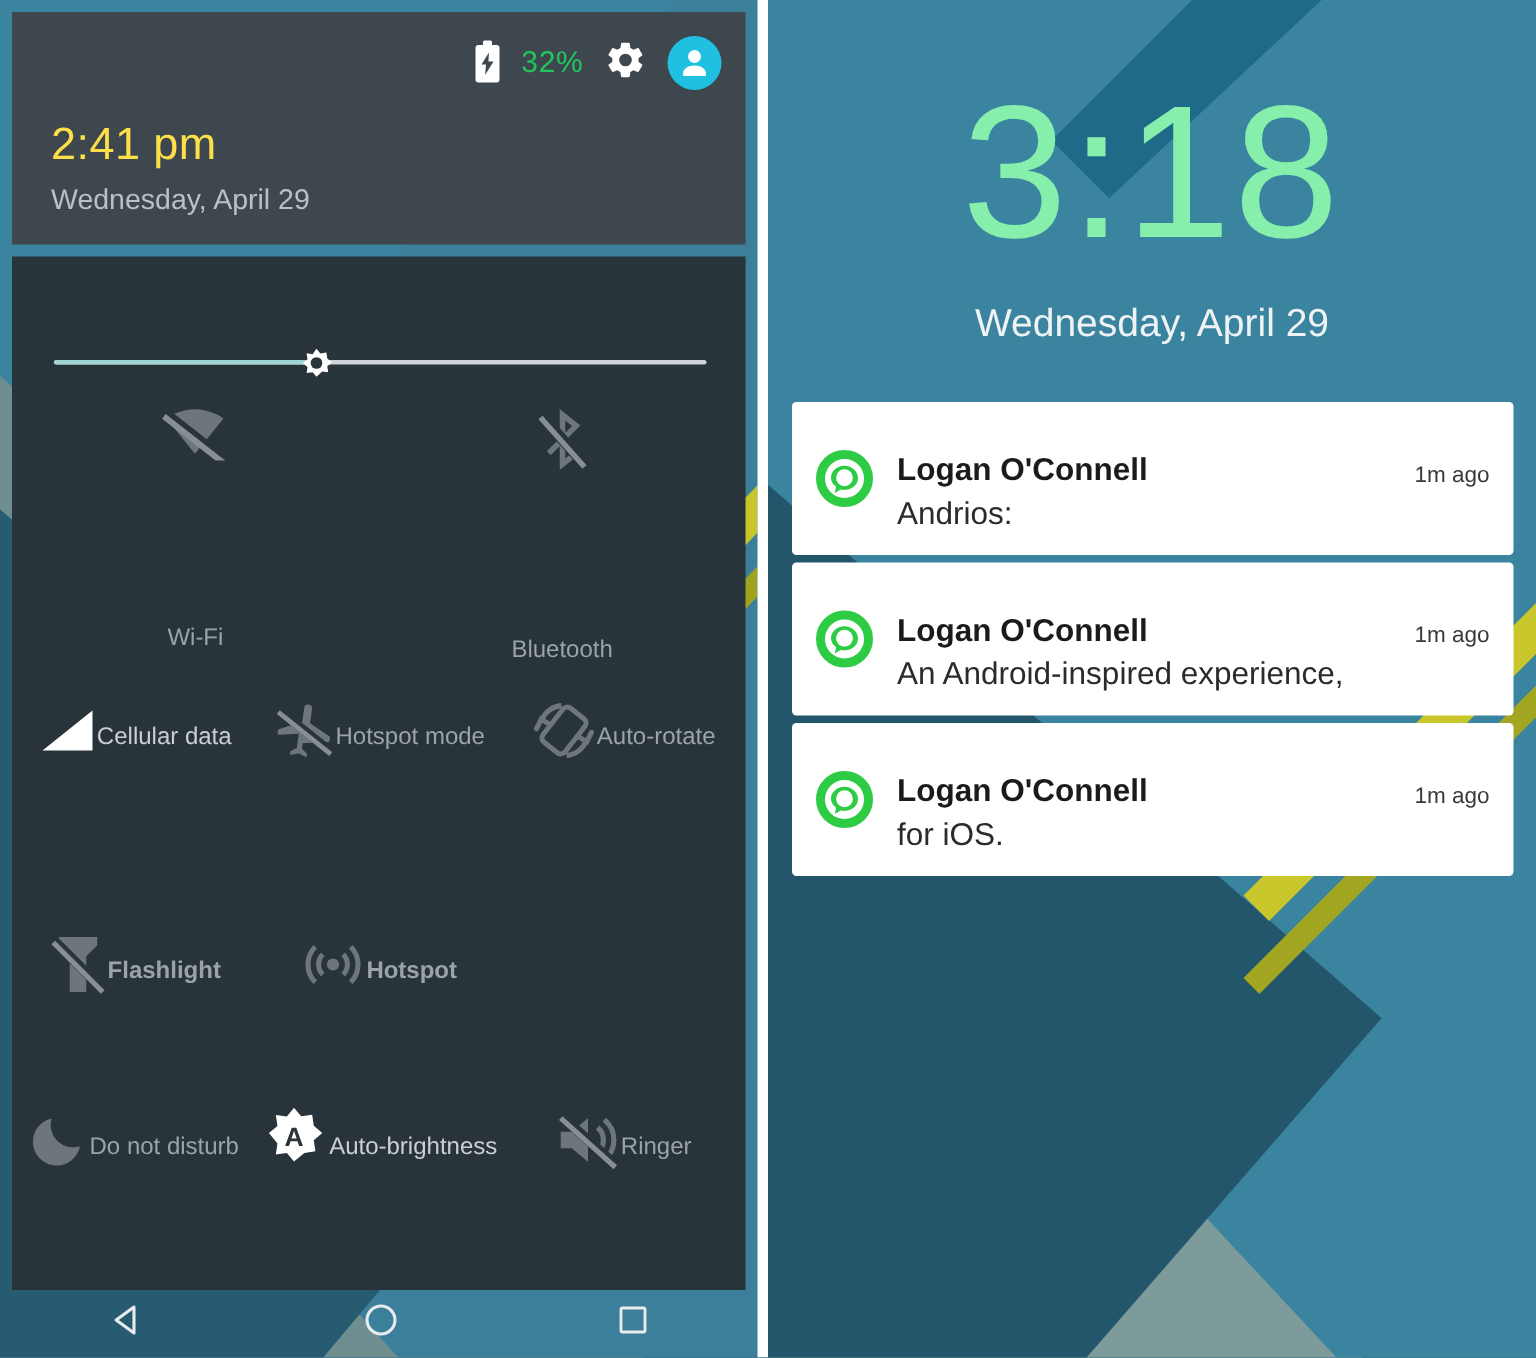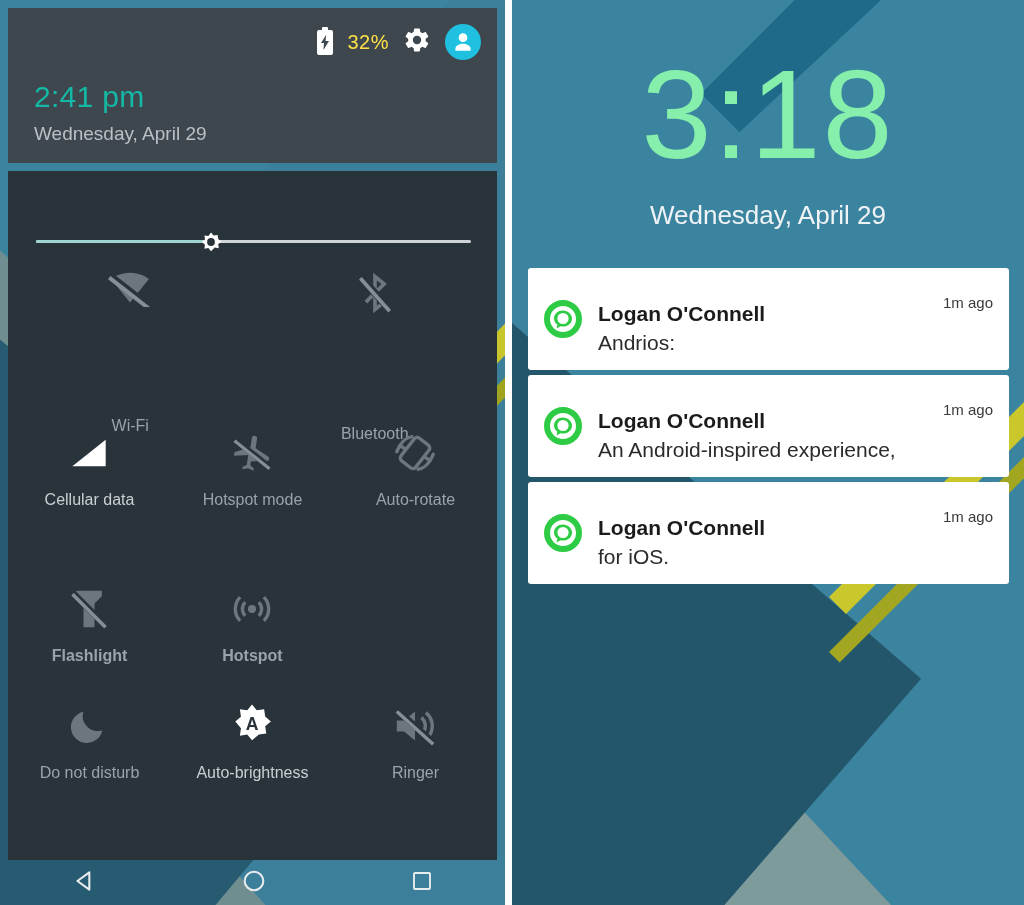--- a/index.html
+++ b/index.html
@@ -40,27 +40,27 @@
 
   .status-row { position:absolute; right:16px; top:16px; display:flex;
      align-items:center; gap:14px; }
 
   .batt { position:relative; width:16px; height:25px; background:#ffffff;
      border-radius:2px; }
   .batt:before { content:""; position:absolute; left:5px; top:-3px; width:6px;
      height:3px; background:#ffffff; border-radius:1px 1px 0 0; }
   .batt-bolt { position:absolute; left:4px; top:5px; width:8px; height:15px; }
 
-  .batt-pct { color:#fde047; font-size:20px; letter-spacing:0.5px; }
+  .batt-pct { color:#22c55e; font-size:20px; letter-spacing:0.5px; }
 
   .gear-ico { width:28px; height:28px; }
   .avatar { width:36px; height:36px; border-radius:50%; background:#1fc0e0;
      display:flex; align-items:center; justify-content:center; }
 
-  .clock-big { position:absolute; left:26px; top:72px; color:#14b8a6;
+  .clock-big { position:absolute; left:26px; top:72px; color:#fde047;
      font-size:30px; font-weight:400; letter-spacing:0.3px; }
   .clock-date { position:absolute; left:26px; top:115px; color:#b9c0c6;
      font-size:19px; }
 
   .qs-body { position:absolute; left:0; top:163px; width:489px; height:689px;
      background:#29333a; }
 
   
   .bright { position:absolute; left:28px; top:58px; width:435px; height:26px; }
   .sl-track { position:absolute; left:0; top:11px; width:435px; height:3px;
@@ -73,22 +73,22 @@
   .tile-wide-row { position:absolute; left:0; top:100px; width:489px; height:110px;
      display:flex; }
   .tile-wide { width:50%; display:flex; flex-direction:column; align-items:center;gap:45px; }
   .tw-ico { height:58px; display:flex; align-items:center; justify-content:center; }
   .tw-rule { width:172px; height:1px; background:#5c666e; margin-top:6px; }
   .tw-label { margin-top:14px; font-size:16px; color:#9aa3aa; }
 
   
   .tile-row { position:absolute; left:0; width:489px; height:137px; display:flex; }
   .r1 { top:240px; } .r2 { top:396px;font-weight:bold; } .r3 { top:513px; }
-  .tile { width:33.333%; display:flex; flex-direction:column; align-items:center;
-     justify-content:flex-start; padding-top:14px; }
+  .tile { width:33.333%; display:flex; flex-direction:row; align-items:center;
+     justify-content:center; padding-top:14px; }
   .t-ico { height:56px; display:flex; align-items:center; justify-content:center; }
   .t-label { margin-top:10px; font-size:16px; color:#9aa3aa; text-align:center; }
   .t-label.on { color:#c9d0d5; }
 
   
   .navbar { position:absolute; left:0; bottom:0; width:505px; height:45px;
      display:flex; align-items:center; justify-content:space-around; z-index:30; }
 
   
   .rw-grey { position:absolute; left:-55%; top:-45%; width:150%; height:135%;
@@ -112,21 +112,21 @@
 
   .notifs { position:absolute; left:16px; top:268px; width:481px; }
   .ncard { position:relative; background:#ffffff; border-radius:3px; height:102px;
      margin-bottom:5px; display:flex; align-items:center; padding:0 16px 0 14px; }
   .n-ico { width:42px; height:42px; flex:0 0 42px; margin-right:14px; }
   .n-text { flex:1; min-width:0;margin-top:20px; }
   .n-title { font-size:21px; font-weight:bold; color:#1b1b1b; line-height:1.25; }
   .n-body { font-size:21px; color:#2b2b2b; line-height:1.3; margin-top:2px;
      white-space:nowrap; overflow:hidden; }
   .n-time { font-size:15px; color:#3a3a3a; align-self:flex-start;
-     margin-top:26px; white-space:nowrap; }
+     margin-top:40px; white-space:nowrap; }
 </style>
 </head>
 <body>
 
 <div id="root">
 
   <div class="phone phone-left">
     <div class="wall">
       <div class="wall-base"></div>
       <div class="lw-top"></div>

